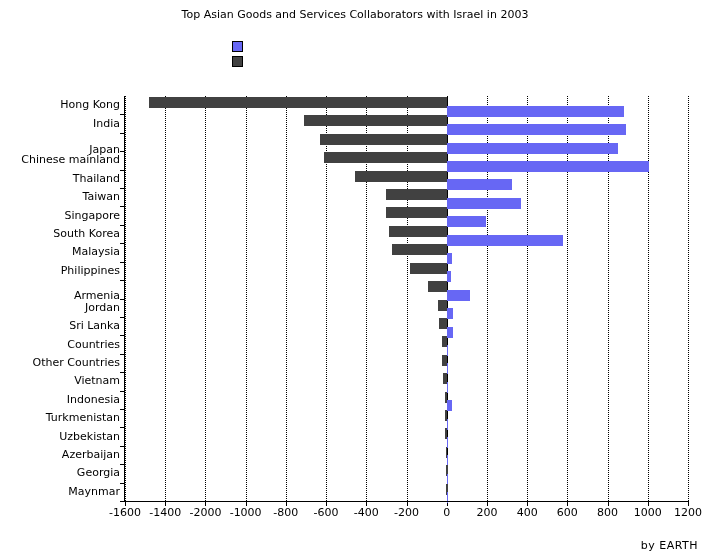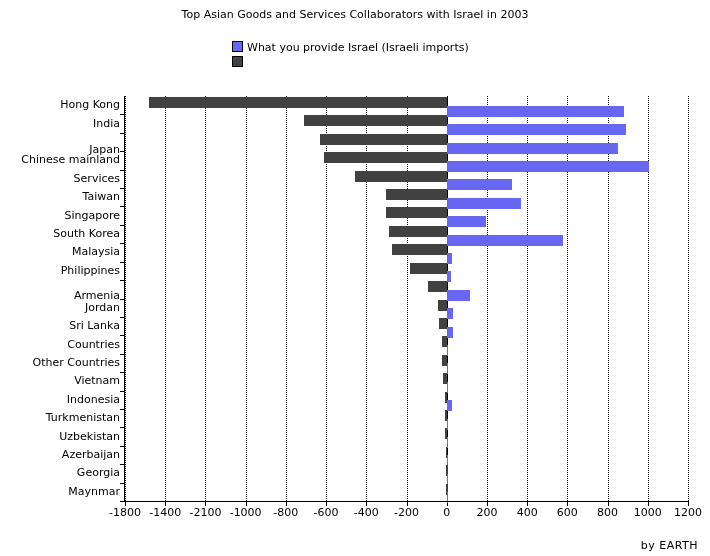--- a/index.html
+++ b/index.html
@@ -84,37 +84,37 @@
 </style>
 </head>
 <body>
 
 <div id="chart-root">
 
   <div class="title">Top Asian Goods and Services Collaborators with Israel in 2003</div>
 
   <div class="legend">
     <div class="legend-row r0">
-      <span class="swatch" id="sw0" style="background: rgb(103, 103, 244);"></span><span>What you provide Israel (Israeli imports)</span>
+      <span class="swatch" id="sw0" style="background: rgb(103, 103, 244);"></span>
     </div>
     <div class="legend-row r1">
       <span class="swatch" id="sw1" style="background: rgb(65, 65, 65);"></span>
     </div>
   </div>
 
   <div class="plot" id="plot">
       <div class="gridline" style="left: 0px;"></div>
       <div class="tick" style="left: 0px;"></div>
-      <div class="xlab" style="left: 0px;">-1800</div>
+      <div class="xlab" style="left: 0px;">-1600</div>
       <div class="gridline" style="left: 40.2143px;"></div>
       <div class="tick" style="left: 40.2143px;"></div>
       <div class="xlab" style="left: 40.2143px;">-1400</div>
       <div class="gridline" style="left: 80.4286px;"></div>
       <div class="tick" style="left: 80.4286px;"></div>
-      <div class="xlab" style="left: 80.4286px;">-2100</div>
+      <div class="xlab" style="left: 80.4286px;">-2000</div>
       <div class="gridline" style="left: 120.643px;"></div>
       <div class="tick" style="left: 120.643px;"></div>
       <div class="xlab" style="left: 120.643px;">-1000</div>
       <div class="gridline" style="left: 160.857px;"></div>
       <div class="tick" style="left: 160.857px;"></div>
       <div class="xlab" style="left: 160.857px;">-800</div>
       <div class="gridline" style="left: 201.071px;"></div>
       <div class="tick" style="left: 201.071px;"></div>
       <div class="xlab" style="left: 201.071px;">-600</div>
       <div class="gridline" style="left: 241.286px;"></div>
@@ -212,21 +212,21 @@
       <div class="bar pos" style="left: 321.714px; width: 1.5px; top: 396.295px;"></div>
     </div>
   <div class="plot-frame-bottom"></div>
 
   <div class="credit">by EARTH</div>
 
 <div class="cat-label" style="top: 99.2045px;">Hong Kong</div>
     <div class="cat-label" style="top: 117.614px; margin-left: 20px;">India</div>
     <div class="cat-label" style="top: 144px;">Japan</div>
     <div class="cat-label" style="top: 154.432px;">Chinese mainland</div>
-    <div class="cat-label" style="top: 172.841px;">Services</div>
+    <div class="cat-label" style="top: 172.841px;">Thailand</div>
     <div class="cat-label" style="top: 191.25px;">Taiwan</div>
     <div class="cat-label" style="top: 209.659px;">Singapore</div>
     <div class="cat-label" style="top: 228.068px;">South Korea</div>
     <div class="cat-label" style="top: 246.477px;">Malaysia</div>
     <div class="cat-label" style="top: 264.886px;">Philippines</div>
     <div class="cat-label" style="top: 290px; text-align: right;">Armenia</div>
     <div class="cat-label" style="top: 301.705px;">Jordan</div>
     <div class="cat-label" style="top: 320.114px;">Sri Lanka</div>
     <div class="cat-label" style="top: 338.523px;">Countries</div>
     <div class="cat-label" style="top: 356.932px;">Other Countries</div>

